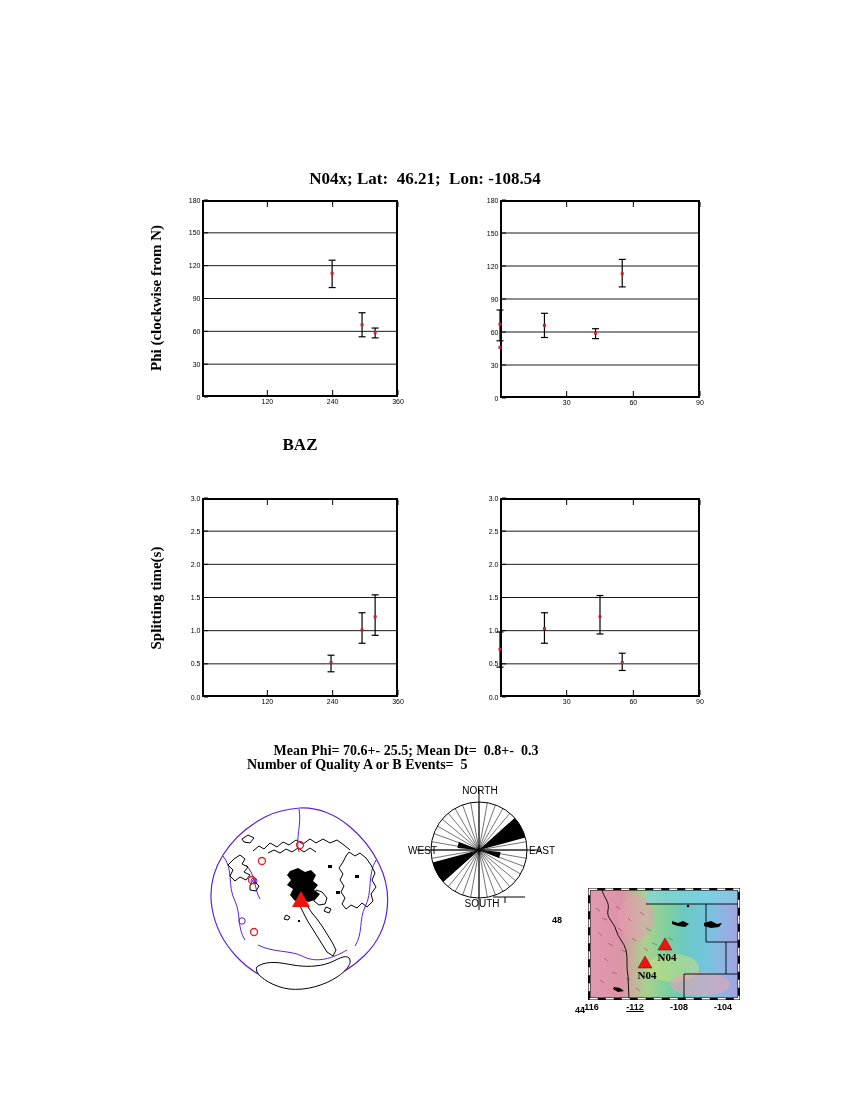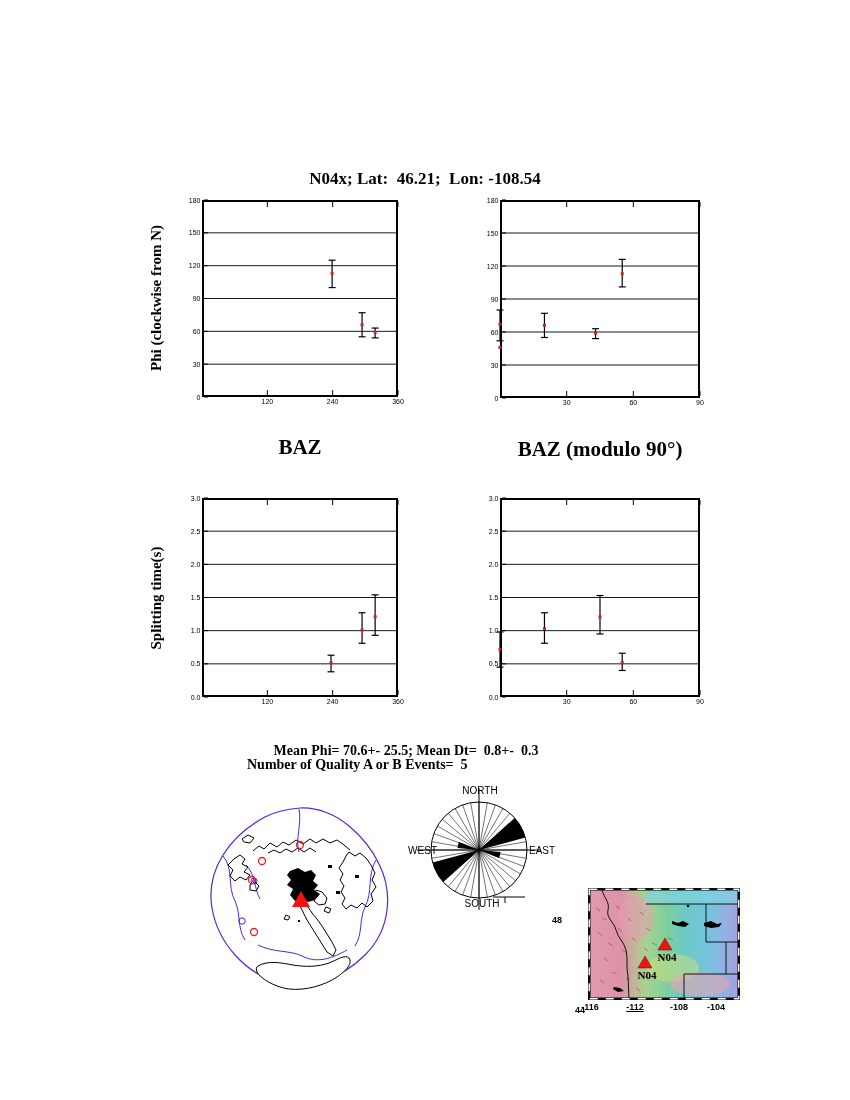--- a/index.html
+++ b/index.html
@@ -2,21 +2,21 @@
 <html><head>
 <meta charset="utf-8">
 <style>
   html,body{margin:0;padding:0;background:#fff;}
   .page{position:relative;width:850px;height:1100px;background:#fff;overflow:hidden;
         font-family:"Liberation Serif",serif;color:#000;border-radius:24px;}
   .title{position:absolute;top:169px;left:0;width:850px;text-align:center;
          font-size:17px;font-weight:bold;white-space:pre;}
   .plot{position:absolute;}
   .plot svg{overflow:visible;display:block;}
-  .baz-label{position:absolute;text-align:center;font-size:21px;font-weight:bold;white-space:pre;}
+  .baz-label{position:absolute;text-align:center;font-size:17px;font-weight:bold;white-space:pre;}
   .ylab{position:absolute;width:240px;height:18px;text-align:center;font-size:15px;font-weight:bold;
         transform:rotate(-90deg);transform-origin:center center;}
   .stat1{position:absolute;top:743px;left:0;width:812px;text-align:center;
          font-size:14px;font-weight:bold;white-space:pre;}
   .stat2{position:absolute;top:757px;left:199px;font-size:14px;font-weight:bold;white-space:pre;margin-left:48px;}
   .rose-label{position:absolute;font-family:"Liberation Sans",sans-serif;font-size:10px;color:#000;}
   .map-tick{position:absolute;font-family:"Liberation Sans",sans-serif;font-size:9px;font-weight:bold;}
   svg text.tick{font-family:"Liberation Sans",sans-serif;font-size:7px;fill:#000;}
   svg text.stn{font-family:"Liberation Serif",serif;font-size:11px;font-weight:bold;fill:#000;}
 </style>
@@ -238,21 +238,20 @@
           <rect x="98.5" y="117.23666666666666" width="3" height="3" fill="#cc2222"></rect>
           <line x1="122.22222222222223" y1="172.46666666666667" x2="122.22222222222223" y2="155.22" stroke="#000000" stroke-width="1.2"></line>
           <line x1="118.72222222222223" y1="155.22" x2="125.72222222222223" y2="155.22" stroke="#000000" stroke-width="1.2"></line>
           <line x1="118.72222222222223" y1="172.46666666666667" x2="125.72222222222223" y2="172.46666666666667" stroke="#000000" stroke-width="1.2"></line>
           <rect x="120.72222222222223" y="163.00666666666666" width="3" height="3" fill="#cc2222"></rect>
         </g>
       </svg>
     </div>
 
   <div class="baz-label" style="left:202px;top:435px;width:196px;">BAZ</div>
-  <div class="baz-label" style="left:490px;top:437px;width:220px;">BAZ (modulo 90°)</div>
 
   <div class="stat1">Mean Phi= 70.6+- 25.5; Mean Dt=  0.8+-  0.3</div>
   <div class="stat2">Number of Quality A or B Events=  5</div>
 
   <svg style="position:absolute;left:198px;top:795px;" width="205" height="215" viewBox="0 0 205 215">
     <g fill="none" stroke="#5b21d6" stroke-width="1.2">
       <path d="M102,13 C120,12 138,20 151,31 C163,41 174,54 181,69 C188,83 191,99 189,115 C187,132 179,148 167,160 C156,171 142,180 127,185 C112,190 95,191 80,187 C64,183 49,173 38,161 C26,148 17,131 14,113 C11,95 15,76 25,60 C35,44 50,31 67,22 C78,16 90,14 102,13 Z"></path>
     </g>
     <g fill="none" stroke="#5b21d6" stroke-width="1">
       <path d="M101,14 C104,30 97,43 101,57"></path>
@@ -395,15 +394,15 @@
     </g>
     <rect x="1.25" y="1.25" width="149.5" height="109.5" fill="none" stroke="#000" stroke-width="2.5"></rect>
     <rect x="1.25" y="1.25" width="149.5" height="109.5" fill="none" stroke="#fff" stroke-width="1.4" stroke-dasharray="8 8"></rect>
   </svg>
 
   <div class="map-tick" style="left:538px;top:915px;width:24px;text-align:right;">48</div>
   <div class="map-tick" style="left:561px;top:969px;width:24px;text-align:right;margin-top:36px;">44</div>
   <div class="map-tick" style="left:574px;top:1002px;width:32px;text-align:center;">-116</div>
   <div class="map-tick" style="left:619px;top:1002px;width:32px;text-align:center;text-decoration:underline;">-112</div>
   <div class="map-tick" style="left:656px;top:1002px;width:32px;text-align:right;">-108</div>
-  <div class="map-tick" style="left:707px;top:1002px;width:32px;text-align:left;">-104</div>
+  <div class="map-tick" style="left:707px;top:1002px;width:32px;text-align:center;">-104</div>
 
 </div>
 
 </body></html>

